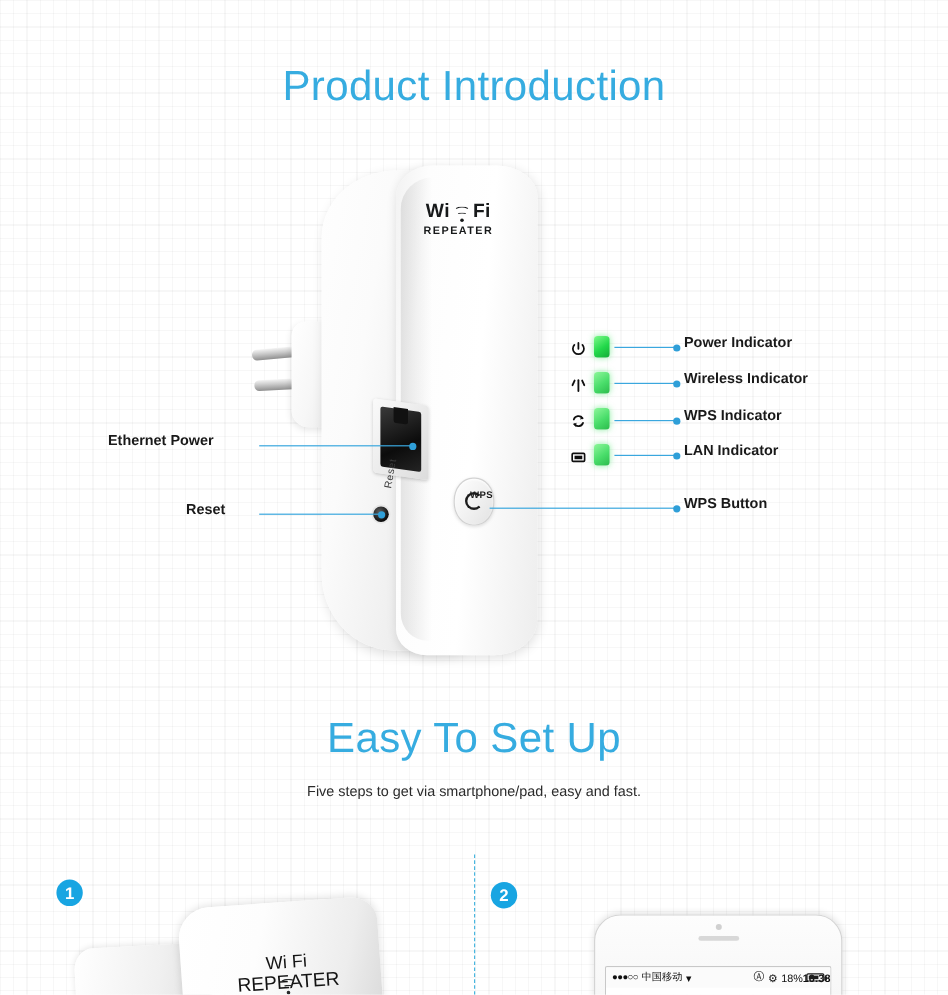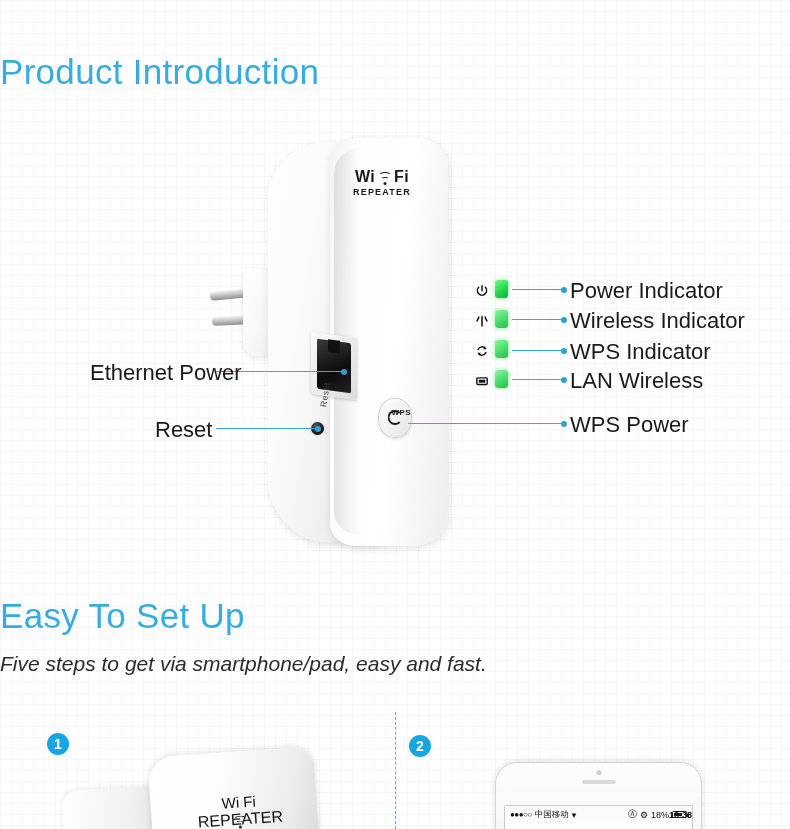--- a/index.html
+++ b/index.html
@@ -15,38 +15,37 @@
   #page {
     position:absolute; inset:0;
     background-color:#ffffff;
     background-image:
       repeating-linear-gradient(to right, rgba(0,0,0,0.030) 0 1px, transparent 1px 11px),
       repeating-linear-gradient(to bottom, rgba(0,0,0,0.030) 0 1px, transparent 1px 11px);
   }
 
   .sec-title {
     position:absolute; left:0; width:100%;
-    text-align:left;
+    text-align:center;
     color:#36ace0;
     font-size:35px;
     font-weight:400;
     letter-spacing:.3px;
     white-space:nowrap;
   }
   #t-product { top:52px; }
   #t-easy    { top:596px; }
 
   .sub-text {
     position:absolute; left:0; width:100%;
-    text-align:left;
+    text-align:center;
     color:#2b2b2b;
-    font-size:21px;
+    font-size:12px;
     top:652px;
     white-space:nowrap;
-    font-style:italic;
   }
 
   
   #hero { position:absolute; left:0; top:110px; width:790px; height:470px; }
 
   
   .prong {
     position:absolute;
     width:40px; height:9px;
     border-radius:4px;
@@ -129,23 +128,24 @@
   
   .lead { position:absolute; height:1.4px; background:#3aa7de; }
   .lead .tip {
     position:absolute; right:-3px; top:-2.2px;
     width:6px; height:6px; border-radius:50%;
     background:#2f9fd8;
   }
 
   .callout {
     position:absolute;
-    font-size:22px;
+    font-size:12px;
     color:#191919;
     white-space:nowrap;
+    font-weight:bold;
   }
 
   
   #rj45 {
     position:absolute; left:311px; top:225px;
     width:46px; height:62px;
     border-radius:3px;
     background:linear-gradient(120deg,#fafafa,#dcdcdc);
     box-shadow:0 1px 3px rgba(0,0,0,.2);
     transform:skewY(8deg);
@@ -368,22 +368,22 @@
     <div class="lead" style="left:216px; top:261px; width:128px;">
         <span class="tip rev"></span>
       </div>
     <div class="lead" style="left:216px; top:318px; width:102px;">
         <span class="tip rev"></span>
       </div>
 
     <div class="callout" style="left:570px; top:168px;">Power Indicator</div>
     <div class="callout" style="left:570px; top:198px;">Wireless Indicator</div>
     <div class="callout" style="left:570px; top:229px;">WPS Indicator</div>
-    <div class="callout" style="left:570px; top:258px;">LAN Wireless</div>
-    <div class="callout" style="left:570px; top:302px;">WPS Power</div>
+    <div class="callout" style="left:570px; top:258px;">LAN Indicator</div>
+    <div class="callout" style="left:570px; top:302px;">WPS Button</div>
 
     <div class="callout" style="left:90px; top:250px;">Ethernet Power</div>
     <div class="callout" style="left:155px; top:307px;">Reset</div>
   </div>
 
   <div class="sec-title" id="t-easy">Easy To Set Up</div>
   <div class="sub-text">Five steps to get via smartphone/pad, easy and fast.</div>
 
   <div id="divider"></div>
 

